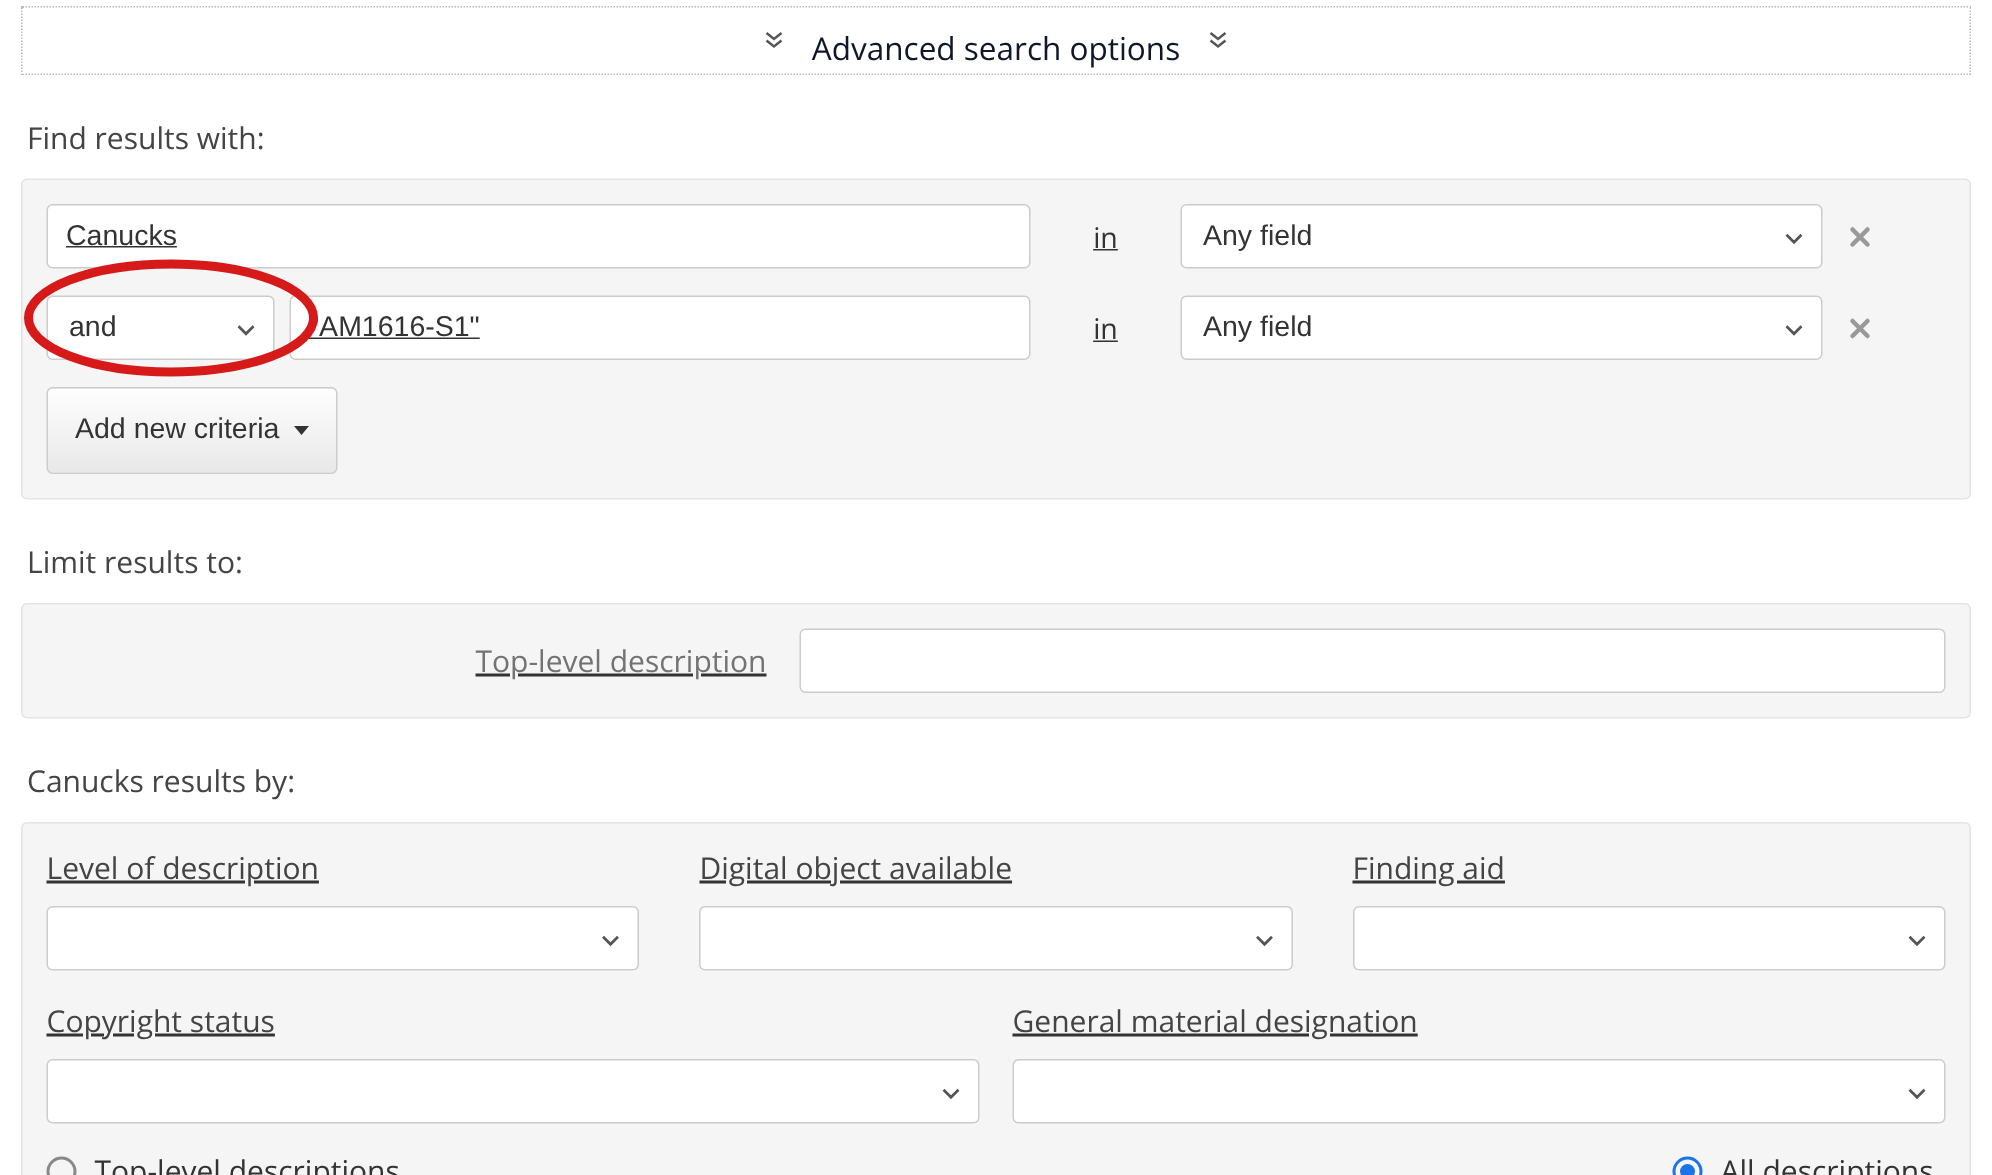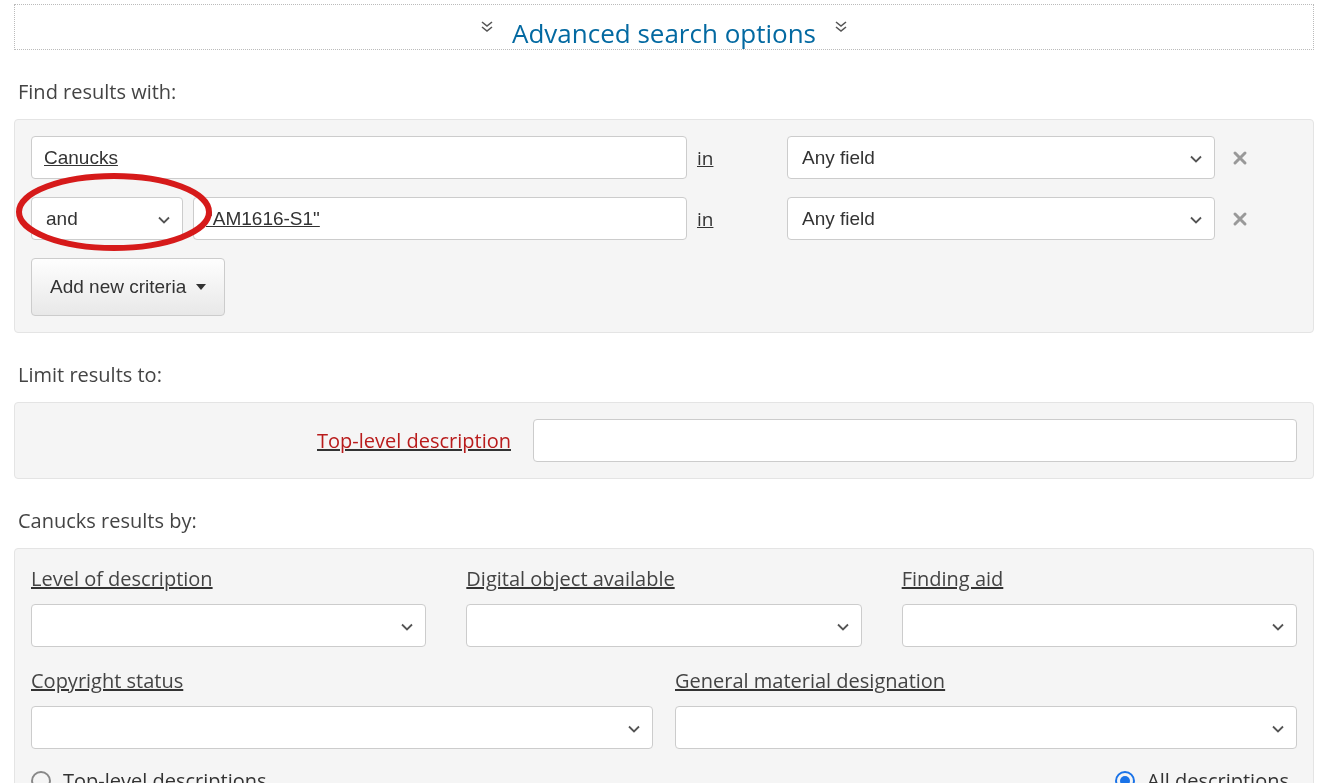--- a/index.html
+++ b/index.html
@@ -18,22 +18,22 @@
     border: 1px dotted #bbb;
     background: #fff;
     height: 46px;
     display: flex;
     align-items: center;
     justify-content: center;
     gap: 18px;
     margin-top: 4px;
   }
   .header-bar .title {
-    font-size: 26px;
-    color: #0369a1;
+    font-size: 21px;
+    color: #0f172a;
     margin-top: 12px;
   }
   .chevrons {
     display: inline-flex;
     flex-direction: column;
     align-items: center;
     line-height: 0;
   }
   .chevrons svg { display:block; }
   .section-label {
@@ -86,20 +86,21 @@
     position: absolute;
     right: 12px;
     top: 50%;
     transform: translateY(-50%);
     pointer-events: none;
   }
   .in-label {
     font-size: 19px;
     color: #333;
     width: 80px;
+    text-align: center;
   }
   .remove-btn {
     color: #999;
     cursor: pointer;
     width: 30px;
     display: flex;
     align-items: center;
     justify-content: center;
   }
   .remove-btn svg { width:16px; height:16px; }
@@ -133,21 +134,21 @@
   }
   .limit-row {
     display: flex;
     align-items: center;
     gap: 22px;
   }
   .limit-row .lbl {
     flex: 0 0 480px;
     text-align: right;
     font-size: 20px;
-    color: #b91c1c;
+    color: #737373;
   }
   .filter-grid-3 {
     display: grid;
     grid-template-columns: 1fr 1fr 1fr;
     gap: 40px;
     margin-bottom: 20px;
   }
   .filter-grid-2 {
     display: grid;
     grid-template-columns: 1fr 1fr;

